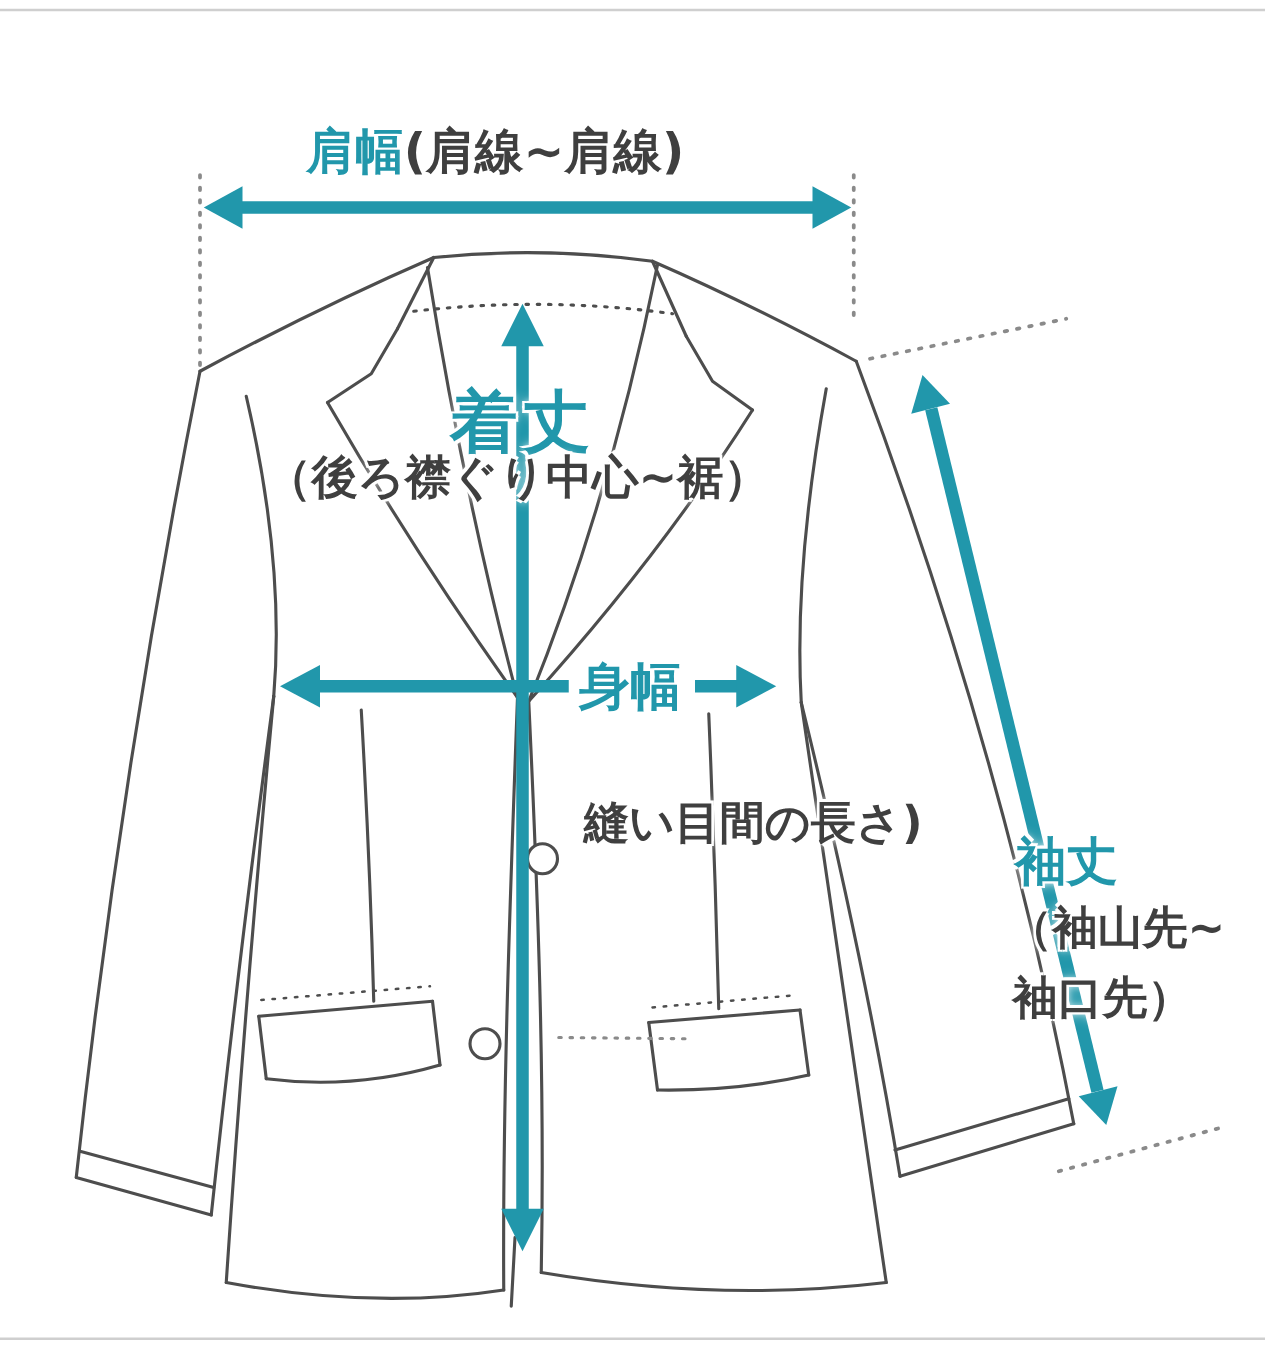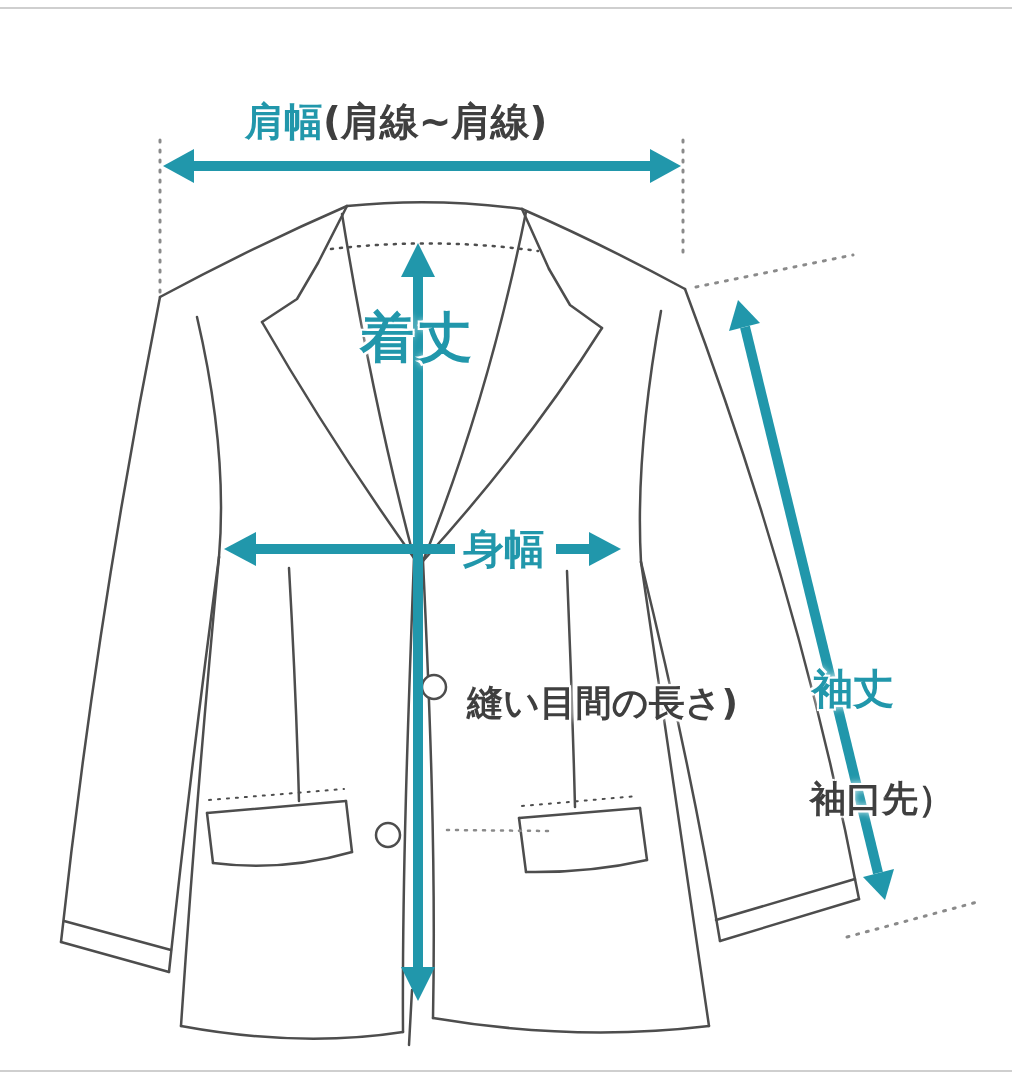--- a/index.html
+++ b/index.html
@@ -143,24 +143,26 @@
       <polygon class="accent-fill" points="885,900 894,869 863,877"></polygon>
     </g>
   </svg>
 
   <div class="label" style="left:245px;top:102px;font-size:39px;">
     <span class="term">肩幅</span><span class="note">(肩線~肩線)</span>
   </div>
 
   <div class="label center term" style="left:418px;top:310px;font-size:54px;letter-spacing:4px;">着丈</div>
 
+  <div class="label center note" style="left:414px;top:363px;font-size:37px;">（後ろ襟ぐり中心~裾）</div>
 
   <div class="label term" style="left:463px;top:528px;font-size:41px;">身幅</div>
 
 
-  <div class="label note" style="left:467px;top:640px;font-size:36px;margin-top:44px;">縫い目間の長さ)</div>
+  <div class="label note" style="left:467px;top:640px;font-size:36px;">縫い目間の長さ)</div>
 
   <div class="label term" style="left:812px;top:668px;font-size:41px;">袖丈</div>
 
+  <div class="label note" style="left:806px;top:724px;font-size:36px;">（袖山先~</div>
 
   <div class="label note" style="left:810px;top:780px;font-size:36px;text-align:center;">袖口先）</div>
 
 </div>
 
 </body></html>

